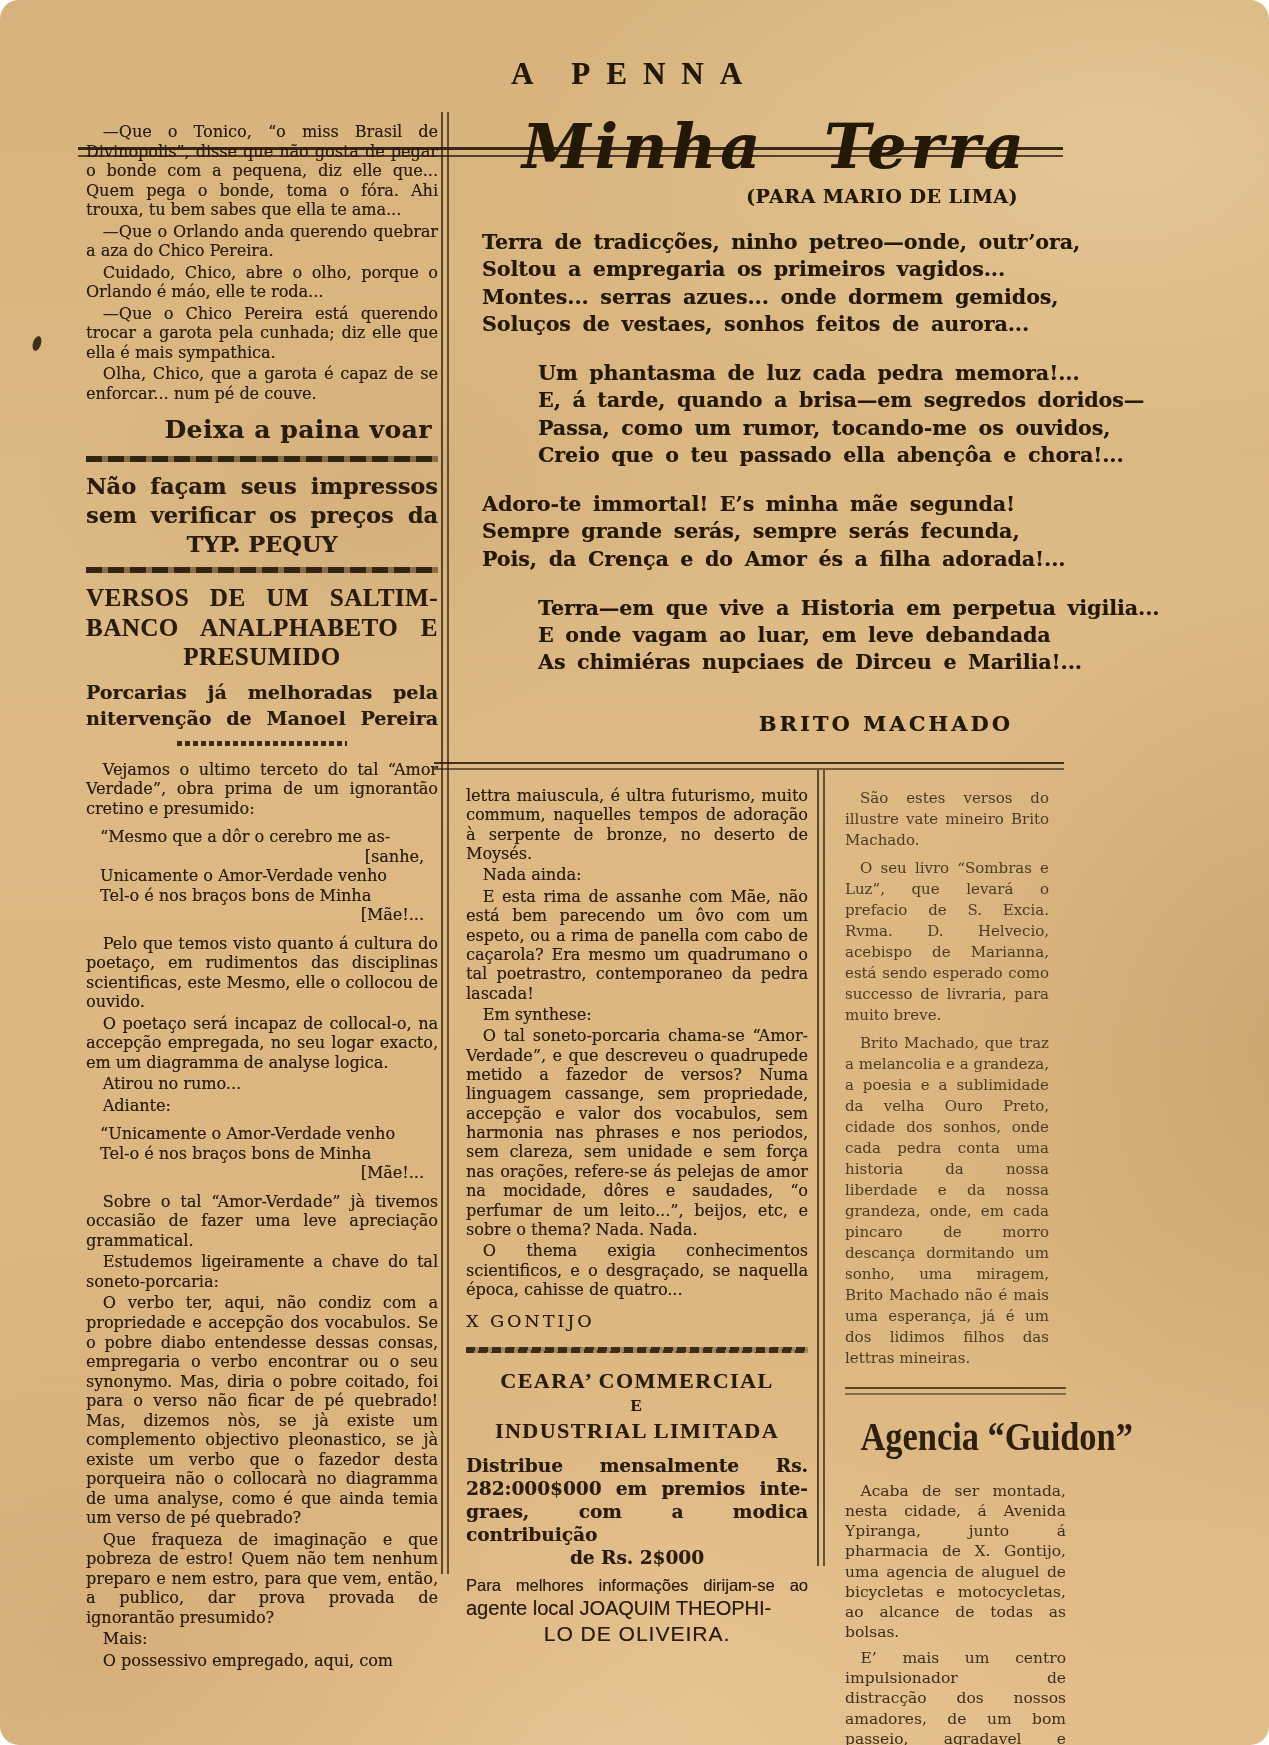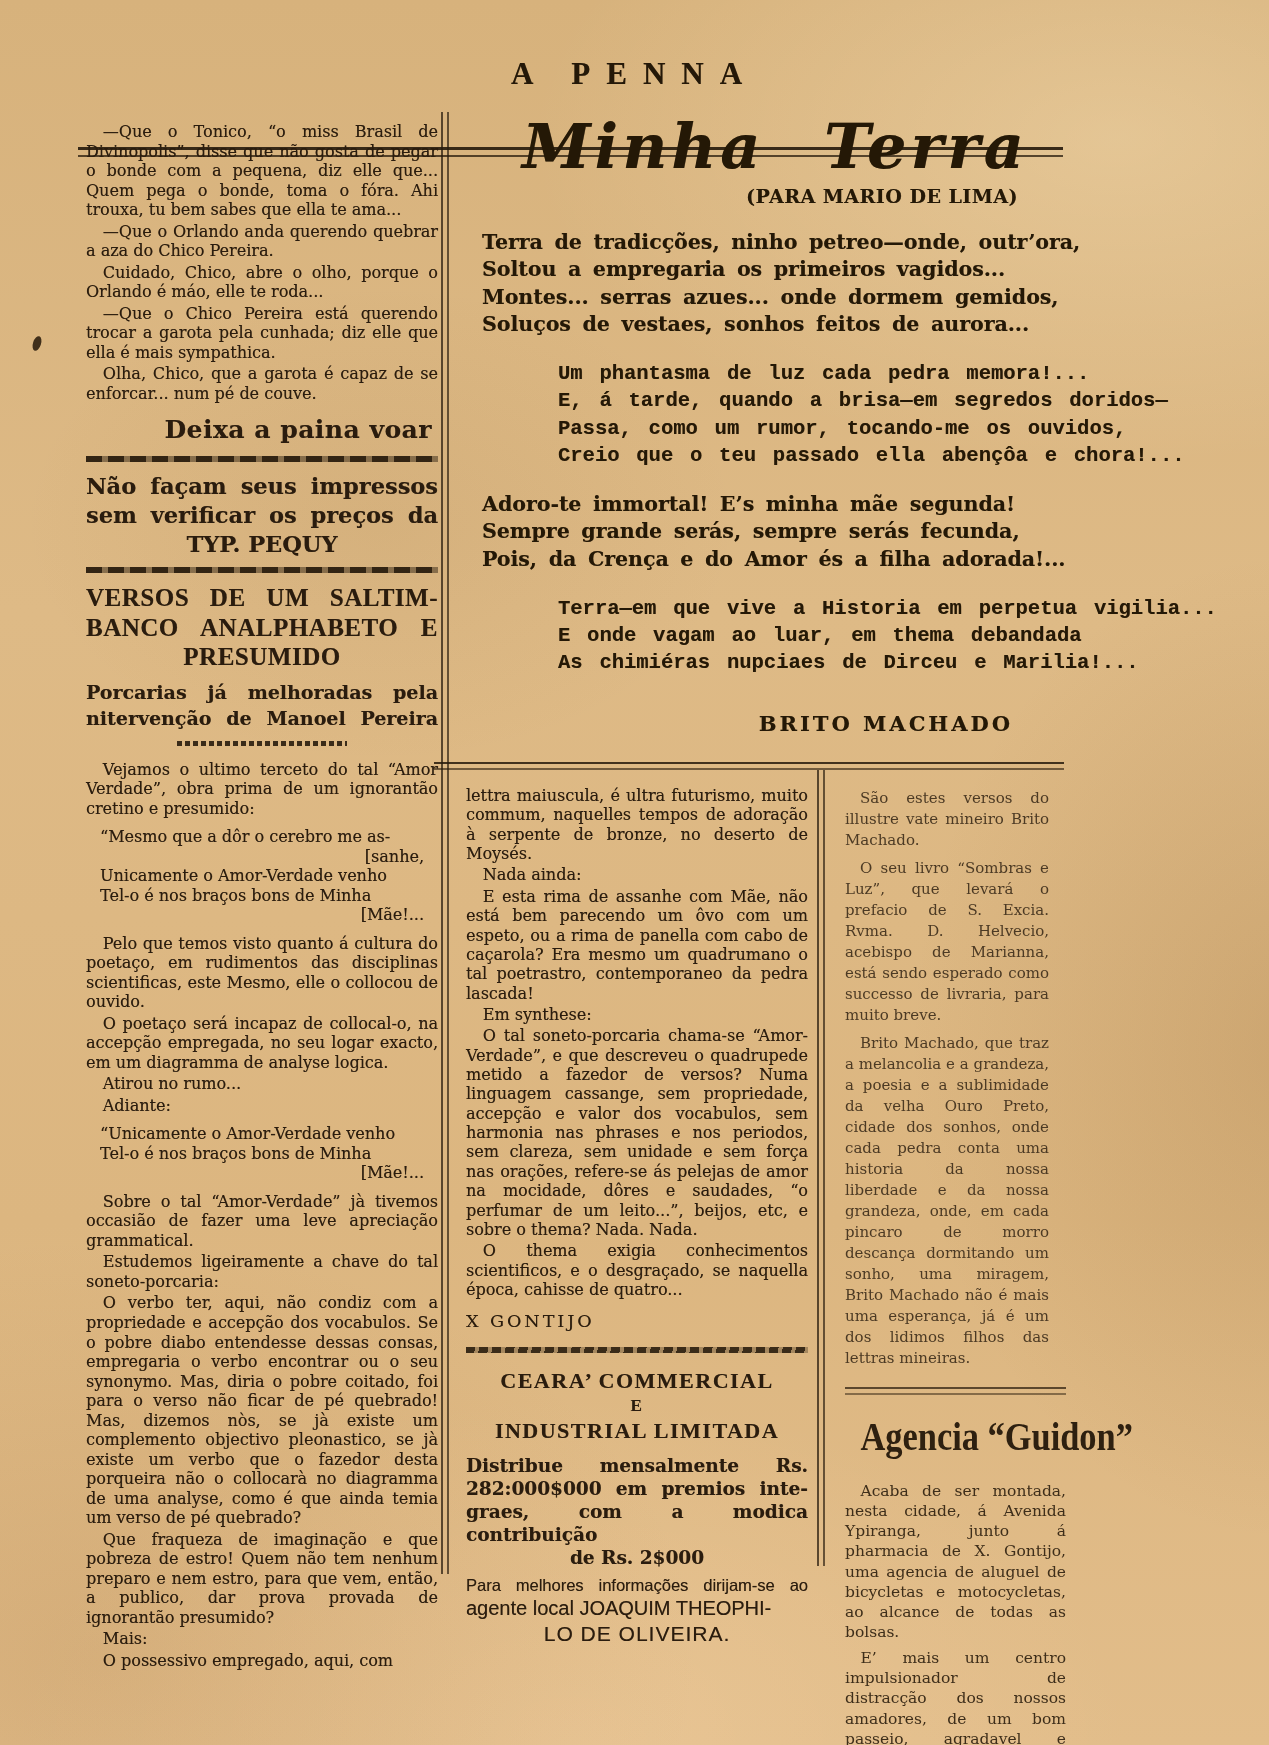--- a/index.html
+++ b/index.html
@@ -7,20 +7,21 @@
     position:relative; width:1269px; height:1745px; overflow:hidden;
     font-family:"DejaVu Serif","Liberation Serif",serif;
     color:#2a1c0e;
     background:
       radial-gradient(900px 500px at 88% 8%, rgba(255,238,200,.30), transparent 65%),
       radial-gradient(1000px 700px at 8% 95%, rgba(150,100,45,.16), transparent 60%),
       radial-gradient(700px 900px at 102% 60%, rgba(130,85,35,.18), transparent 55%),
       radial-gradient(800px 500px at 45% 100%, rgba(255,225,185,.22), transparent 70%),
       radial-gradient(600px 400px at 30% 30%, rgba(120,80,30,.08), transparent 60%),
       linear-gradient(180deg,#d7b27c 0%,#deba86 35%,#dcb680 70%,#e2bd8a 100%);
+    border-radius: 19px;
   }
   .inked{ text-shadow:0.25px 0.35px 0.45px rgba(40,25,10,.5); }
 
   
   .vrule{ position:absolute; width:4px;
     border-left:2px solid rgba(38,26,12,.72); border-right:2px solid rgba(38,26,12,.66); }
   #header-rule{ position:absolute; top:147px; left:78px; width:985px; height:5px;
     border-top:3px solid rgba(38,26,12,.9); border-bottom:2px solid rgba(38,26,12,.75); }
   #rule-under-poem{ position:absolute; left:434px; top:762px; width:630px; height:4px;
     border-top:2px solid rgba(38,26,12,.85); border-bottom:2px solid rgba(38,26,12,.6); }
@@ -63,21 +64,21 @@
   .q-line{ text-indent:0; }
   .q-right{ text-align:right; text-align-last:right; padding-right:14px; }
 
   
   #poem{ position:absolute; left:482px; top:114px; width:586px; color:#241806; }
   #poem-title{ font-weight:bold; font-style:italic; font-size:62px; line-height:1.05;
     text-align:center; letter-spacing:4px; word-spacing:34px; font-family:"DejaVu Serif",serif; }
   #poem-dedication{ font-weight:bold; font-size:19px; text-align:right; padding-right:50px;
     margin-top:6px; letter-spacing:.5px; }
   .stanza{ font-weight:bold; font-size:20.5px; line-height:1.33; word-spacing:4.5px; margin-top:22px; }
-  .stanza.ind{ margin-left:76px;font-family:Liberation Mono, monospace; }
+  .stanza.ind{ margin-left:56px; }
   .poem-line{ white-space:nowrap; }
   #poem-signature{ font-weight:bold; font-size:21px; letter-spacing:3px; text-align:right;
     padding-right:55px; margin-top:34px; }
 
   
   #col-mid{ position:absolute; left:466px; top:786px; width:342px;
     font-size:16px; line-height:1.21; text-align:justify; }
   #sig-gontijo{ padding-right:26px; font-size:17.5px;
     letter-spacing:3px; margin-top:12px; }
   .ad-title-line{ font-weight:bold; font-size:22px; letter-spacing:1.5px; line-height:1.3;
@@ -198,21 +199,21 @@
         <div class="poem-line">Passa, como um rumor, tocando-me os ouvidos,</div>
         <div class="poem-line">Creio que o teu passado ella abençôa e chora!...</div>
       </div>
     <div class="stanza">
         <div class="poem-line">Adoro-te immortal! E’s minha mãe segunda!</div>
         <div class="poem-line">Sempre grande serás, sempre serás fecunda,</div>
         <div class="poem-line">Pois, da Crença e do Amor és a filha adorada!...</div>
       </div>
     <div class="stanza ind">
         <div class="poem-line">Terra—em que vive a Historia em perpetua vigilia...</div>
-        <div class="poem-line">E onde vagam ao luar, em thema debandada</div>
+        <div class="poem-line">E onde vagam ao luar, em leve debandada</div>
         <div class="poem-line">As chimiéras nupciaes de Dirceu e Marilia!...</div>
       </div>
 
     <div id="poem-signature">BRITO MACHADO</div>
   </div>
 
   <div id="col-mid" class="inked">
     <div>
         <div class="para noindent">lettra maiuscula, é ultra futurismo, muito commum, naquelles tempos de adoração à serpente de bronze, no deserto de Moysés.</div>
         <div class="para">Nada ainda:</div>

